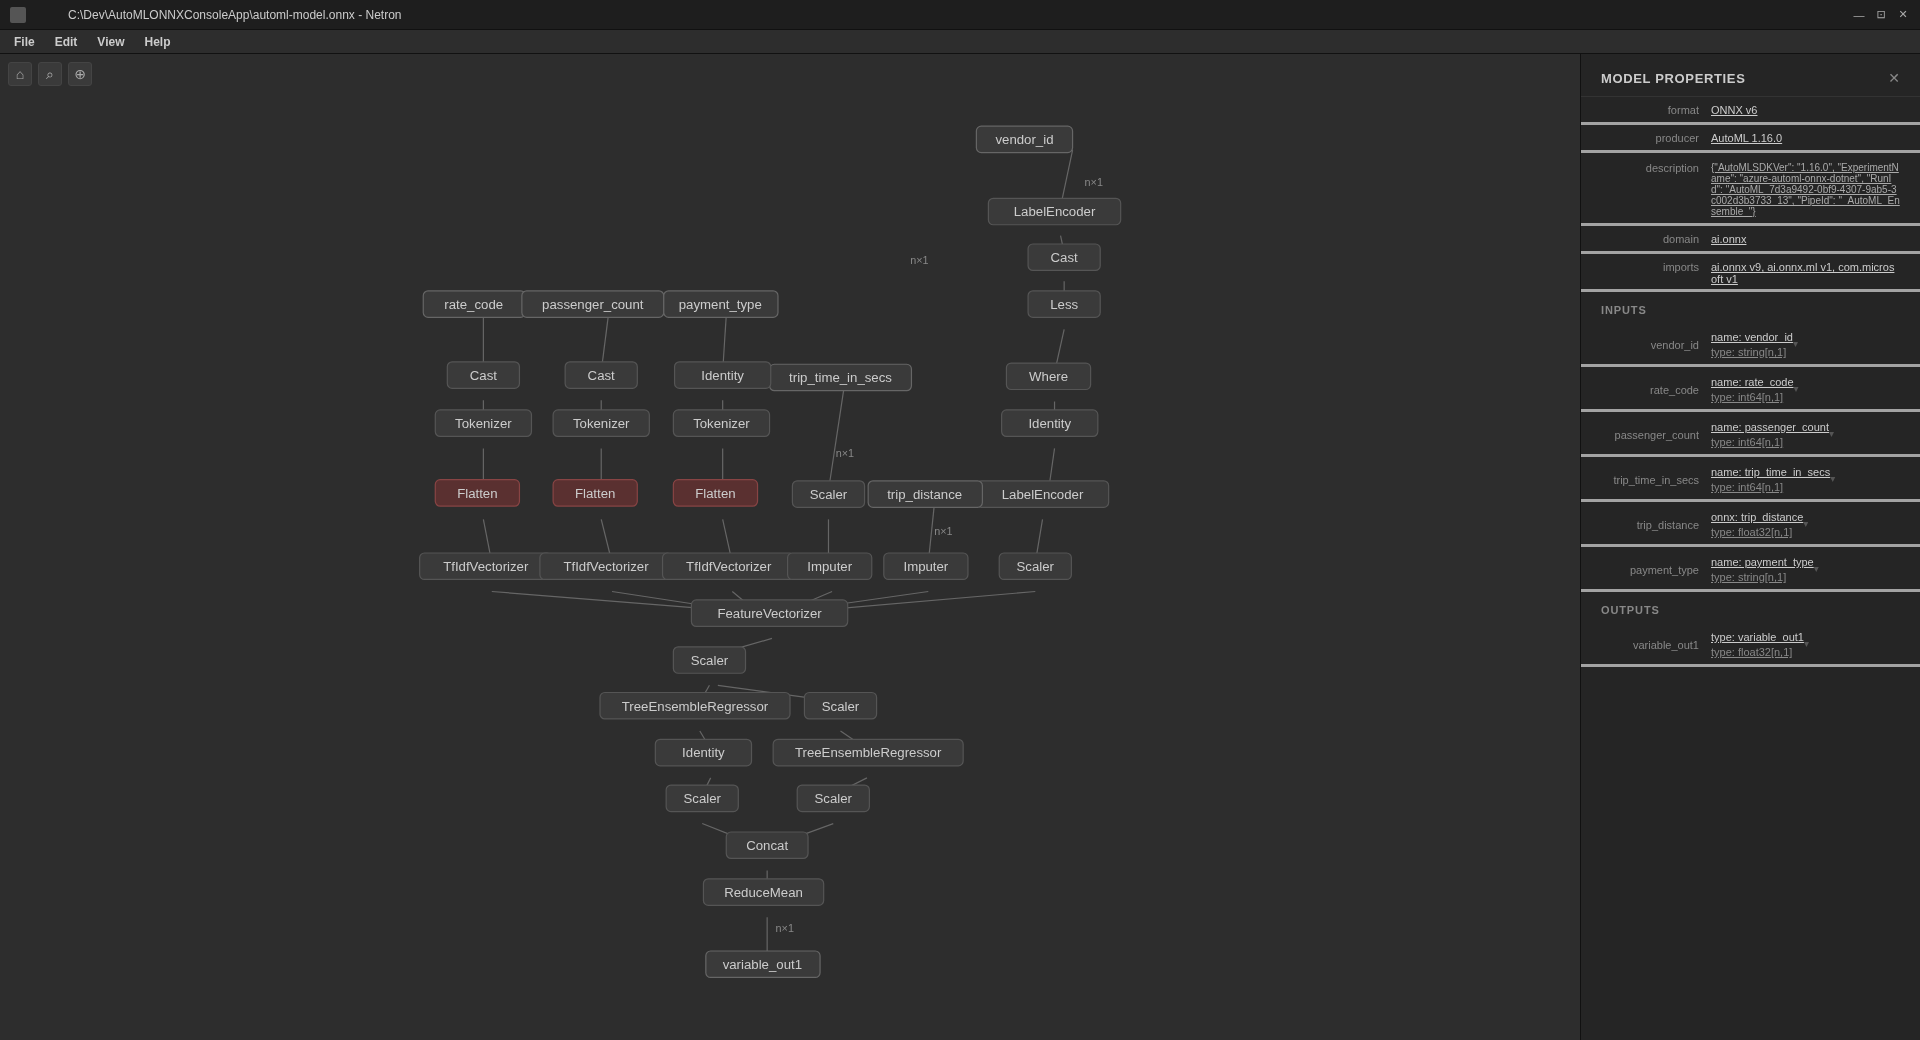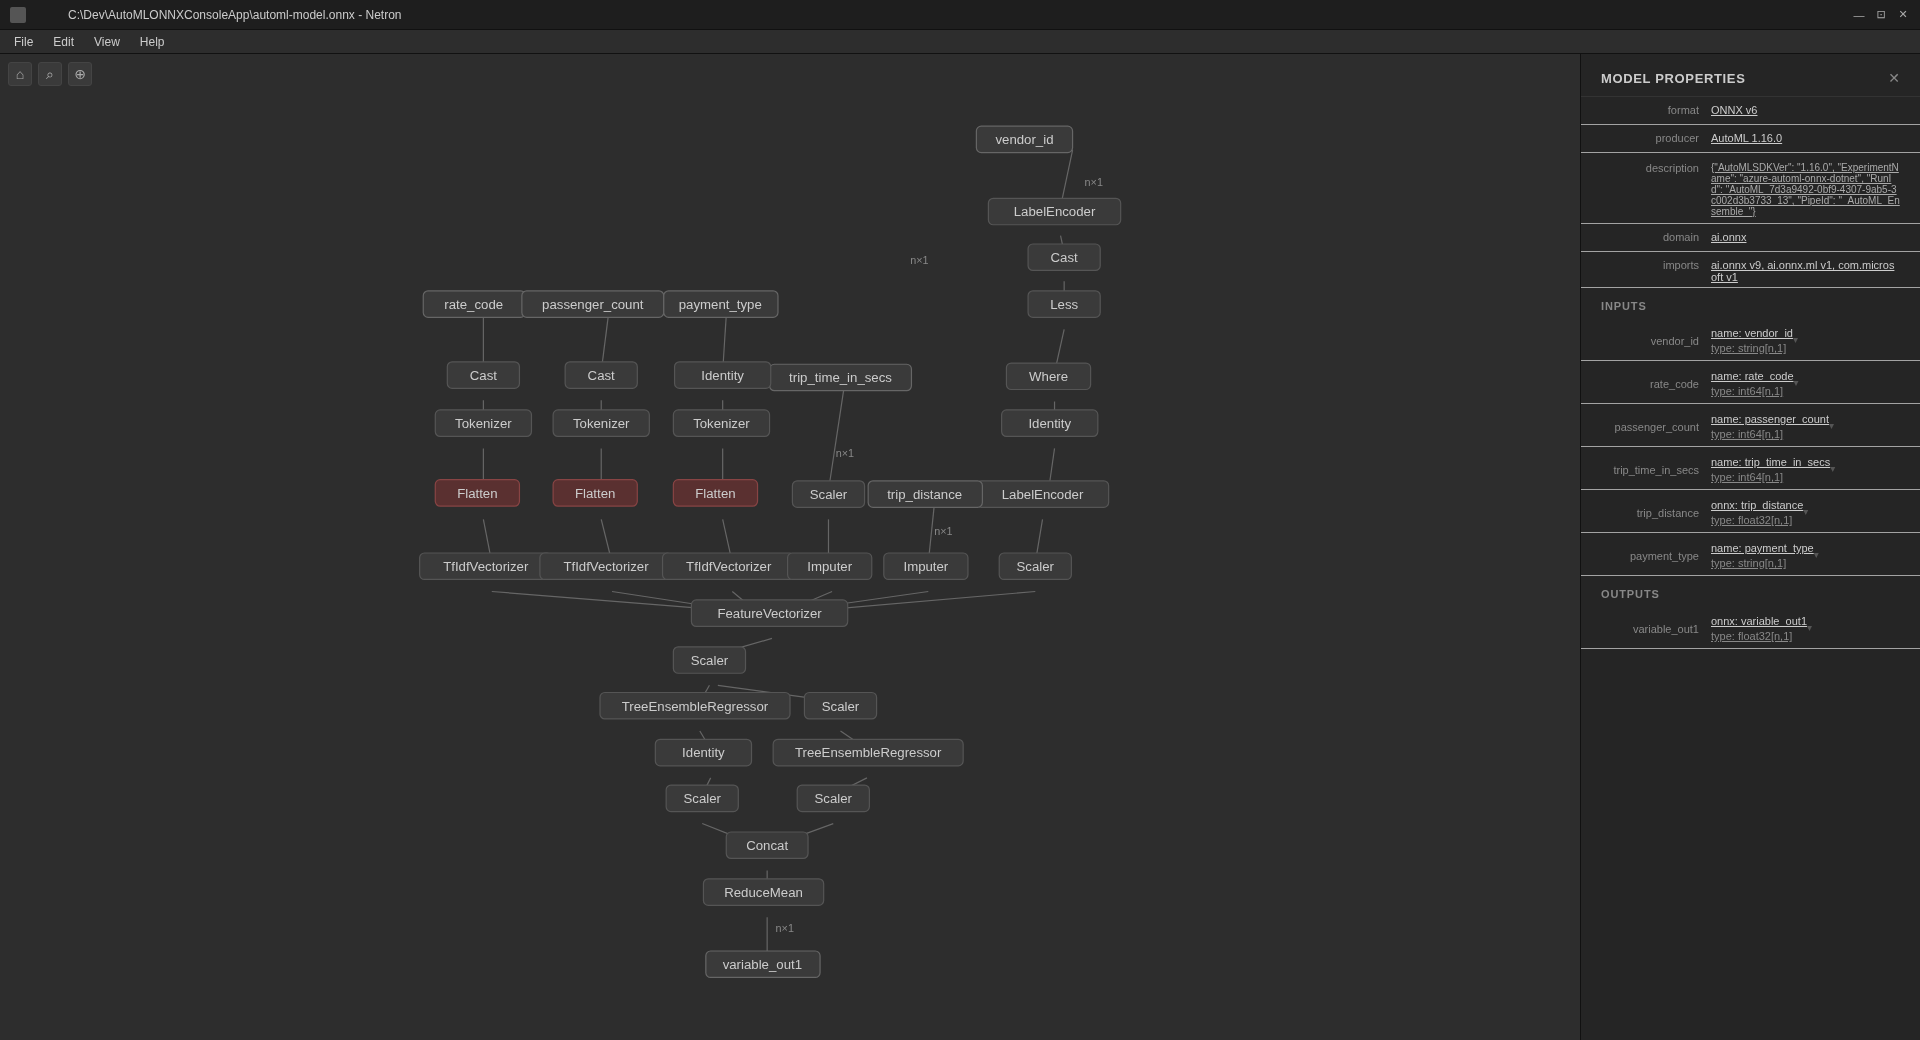--- a/index.html
+++ b/index.html
@@ -59,20 +59,21 @@
       align-items: center;
       padding: 0 4px;
       border-bottom: 1px solid #111;
       flex-shrink: 0;
     }
     .menu-item {
       padding: 2px 10px;
       color: #ccc;
       font-size: 12px;
       cursor: pointer;
+      font-weight: bold;
     }
     .toolbar-btn {
       width: 24px;
       height: 24px;
       display: flex;
       align-items: center;
       justify-content: center;
       color: #aaa;
       cursor: pointer;
       border-radius: 3px;
@@ -138,21 +139,21 @@
       font-size: 11px;
       font-weight: 700;
       color: #888;
       letter-spacing: 0.08em;
       text-transform: uppercase;
     }
 
     .prop-row {
       display: flex;
       padding: 4px 20px;
-      border-bottom: 1px solid #a3a3a3;
+      border-bottom: 3px solid #a3a3a3;
       min-height: 28px;
       align-items: flex-start;
     }
     .prop-label {
       width: 110px;
       flex-shrink: 0;
       color: #888;
       font-size: 11px;
       padding-top: 3px;
       text-align: right;
@@ -507,21 +508,21 @@
         <div style="color:#555;font-size:10px;">▾</div>
       </div>
     </div>
 
     <div class="section-header">OUTPUTS</div>
 
     <div class="prop-row" style="flex-direction:column;padding:6px 20px;">
       <div style="display:flex;align-items:center;">
         <div class="prop-label">variable_out1</div>
         <div style="flex:1;">
-          <div class="prop-value">onnx: variable_out1</div>
+          <div class="prop-value">type: variable_out1</div>
           <div class="prop-value" style="color:#888;">type: float32[n,1]</div>
         </div>
         <div style="color:#555;font-size:10px;">▾</div>
       </div>
     </div>
 
   </div>
 </div>
 
 </body></html>

